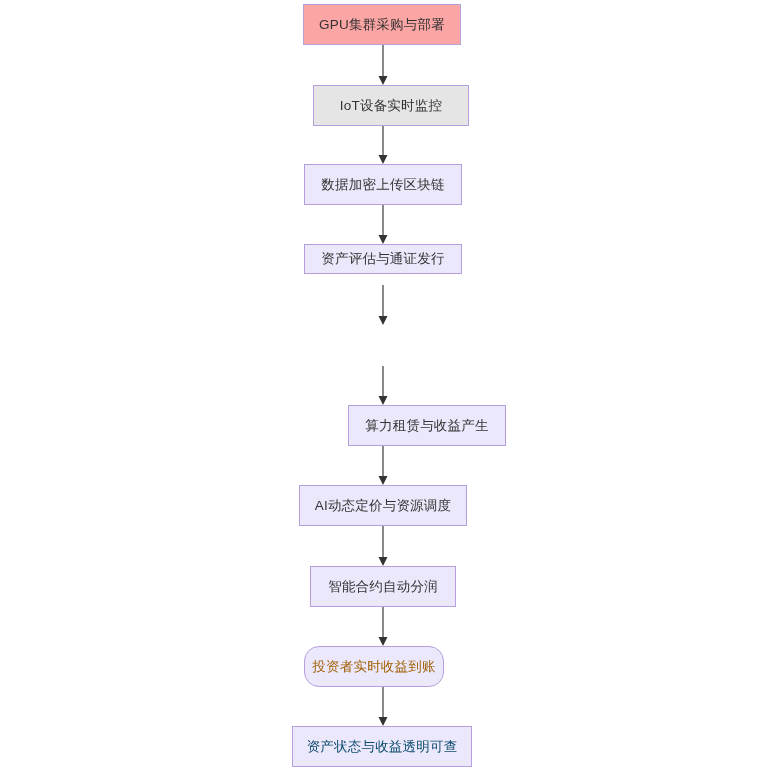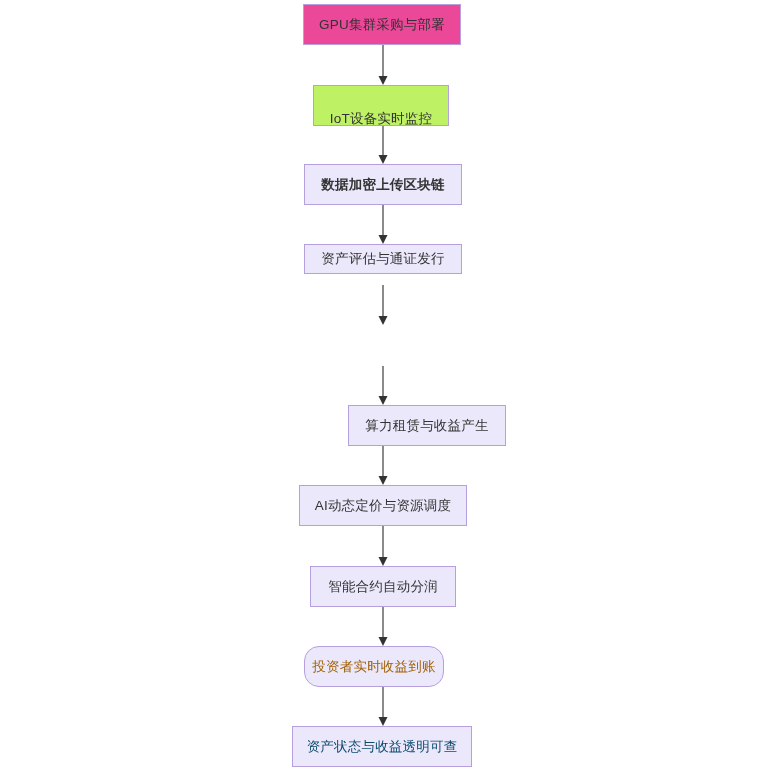--- a/index.html
+++ b/index.html
@@ -86,27 +86,27 @@
       <polygon points="5.5,31 14.5,31 10,40" fill="#333333"></polygon>
     </svg>
     <svg class="flow-arrow" width="20" height="39" style="left: 373px; top: 607px;">
       <line x1="10" y1="0" x2="10" y2="31" stroke="#8a8a8a"></line>
       <polygon points="5.5,30 14.5,30 10,39" fill="#333333"></polygon>
     </svg>
     <svg class="flow-arrow" width="20" height="39" style="left: 373px; top: 687px;">
       <line x1="10" y1="0" x2="10" y2="31" stroke="#8a8a8a"></line>
       <polygon points="5.5,30 14.5,30 10,39" fill="#333333"></polygon>
     </svg>
-    <div class="flow-node" style="left: 303px; top: 4px; width: 158px; height: 41px; background: #ec4899; border-color: rgb(181, 160, 221); color: rgb(51, 51, 51);">
+    <div class="flow-node" style="left: 303px; top: 4px; width: 158px; height: 41px; background: #fca5a5; border-color: rgb(181, 160, 221); color: rgb(51, 51, 51);">
       <span class="flow-node-label">GPU集群采购与部署</span>
     </div>
-    <div class="flow-node" style="left: 313px; top: 85px; width: 136px; height: 41px; background: #bef264; border-color: rgb(181, 160, 221); color: rgb(51, 51, 51); align-items: flex-end;">
+    <div class="flow-node" style="left: 313px; top: 85px; width: 156px; height: 41px; background: #e5e5e5; border-color: rgb(181, 160, 221); color: rgb(51, 51, 51);">
       <span class="flow-node-label">IoT设备实时监控</span>
     </div>
-    <div class="flow-node" style="left: 304px; top: 164px; width: 158px; height: 41px; background: rgb(236, 232, 251); border-color: rgb(181, 160, 221); color: rgb(51, 51, 51); font-weight: bold;">
+    <div class="flow-node" style="left: 304px; top: 164px; width: 158px; height: 41px; background: rgb(236, 232, 251); border-color: rgb(181, 160, 221); color: rgb(51, 51, 51);">
       <span class="flow-node-label">数据加密上传区块链</span>
     </div>
     <div class="flow-node" style="left: 304px; top: 244px; width: 158px; height: 30px; background: rgb(236, 232, 251); border-color: rgb(181, 160, 221); color: rgb(51, 51, 51);">
       <span class="flow-node-label">资产评估与通证发行</span>
     </div>
     <div class="flow-node" style="left: 304px; top: 405px; width: 158px; height: 41px; background: rgb(236, 232, 251); border-color: rgb(181, 160, 221); color: rgb(51, 51, 51); margin-left: 44px;">
       <span class="flow-node-label">算力租赁与收益产生</span>
     </div>
     <div class="flow-node" style="left: 299px; top: 485px; width: 168px; height: 41px; background: rgb(236, 232, 251); border-color: rgb(181, 160, 221); color: rgb(51, 51, 51);">
       <span class="flow-node-label">AI动态定价与资源调度</span>

